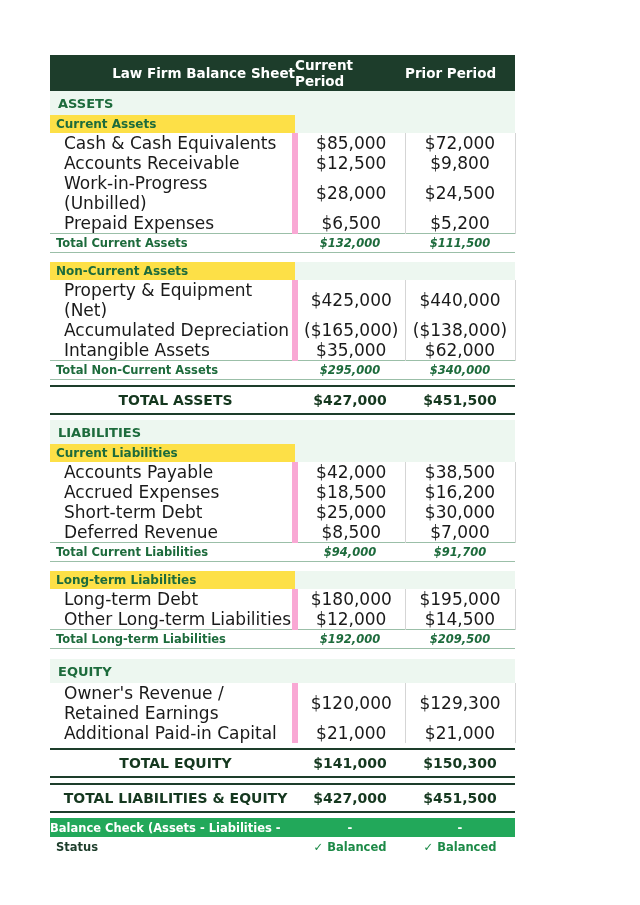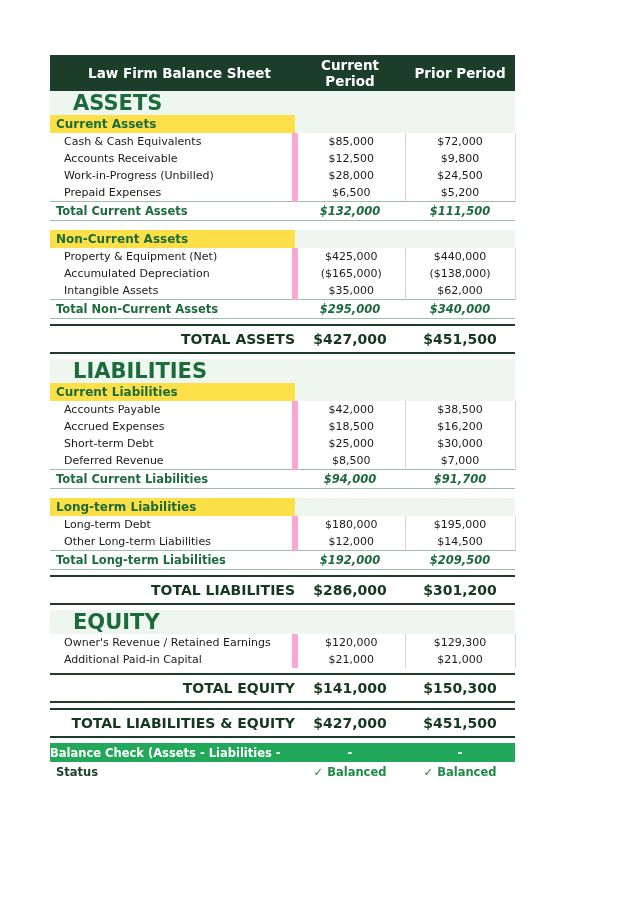--- a/index.html
+++ b/index.html
@@ -35,36 +35,36 @@
 
   
   tr.header td {
     background: #1d3d2b;
     color: #ffffff;
     font-weight: bold;
     font-size: 13.5px;
     height: 25px;
     padding: 2px 0;
   }
-  tr.header td.lbl { padding-left: 14px; text-align: center; }
-  tr.header td.num { text-align: center; }
-
-  
-  tr.row td { height: 17px; font-size: 11px; }
+  tr.header td.lbl { padding-left: 14px; text-align: right; }
+  tr.header td.num { }
+
+  
+  tr.row td { height: 17px; font-size: 17px; }
   tr.row td.lbl { padding-left: 14px; text-align: left; color: #1a1a1a; }
   tr.row td.num { text-align: center; color: #1a1a1a; }
 
   
   tr.section td {
     background: #edf7f0;
     height: 24px;
-    font-size: 21px;
+    font-size: 13px;
     font-weight: bold;
     color: #1d6b3c;
-    padding-left: 23px;
+    padding-left: 8px;
   }
   tr.section td.num { background: #edf7f0; }
 
   
   tr.subhead td {
     background: #fde047;
     height: 18px;
     font-size: 12px;
     font-weight: bold;
     color: #1d6b3c;
@@ -86,21 +86,21 @@
 
   
   tr.total td {
     height: 26px;
     font-size: 14px;
     font-weight: bold;
     color: #15381f;
     border-top: 2px solid #1d3d2b;
     border-bottom: 2px solid #1d3d2b;
   }
-  tr.total td.lbl { padding-left: 6px; text-align: right; margin-left: 28px; }
+  tr.total td.lbl { padding-left: 6px; text-align: center; margin-left: 28px; }
   tr.total td.num { text-align: center; }
 
   
   tr.spacer td { height: 9px; background: #ffffff; }
   tr.spacer-sm td { height: 5px; background: #ffffff; }
 
   
   tr.check td {
     background: #22a85a;
     color: #ffffff;
@@ -290,25 +290,20 @@
         <td class="num">$192,000</td>
         <td class="num">$209,500</td>
       </tr>
 
       <tr class="spacer-sm">
           <td></td>
           <td></td>
           <td></td>
         </tr>
 
-      <tr class="total">
-        <td class="lbl">TOTAL LIABILITIES</td>
-        <td class="num">$286,000</td>
-        <td class="num">$301,200</td>
-      </tr>
 
       <tr class="spacer-sm">
           <td></td>
           <td></td>
           <td></td>
         </tr>
 
       <tr class="section">
         <td class="lbl">EQUITY</td>
         <td class="num"></td>

